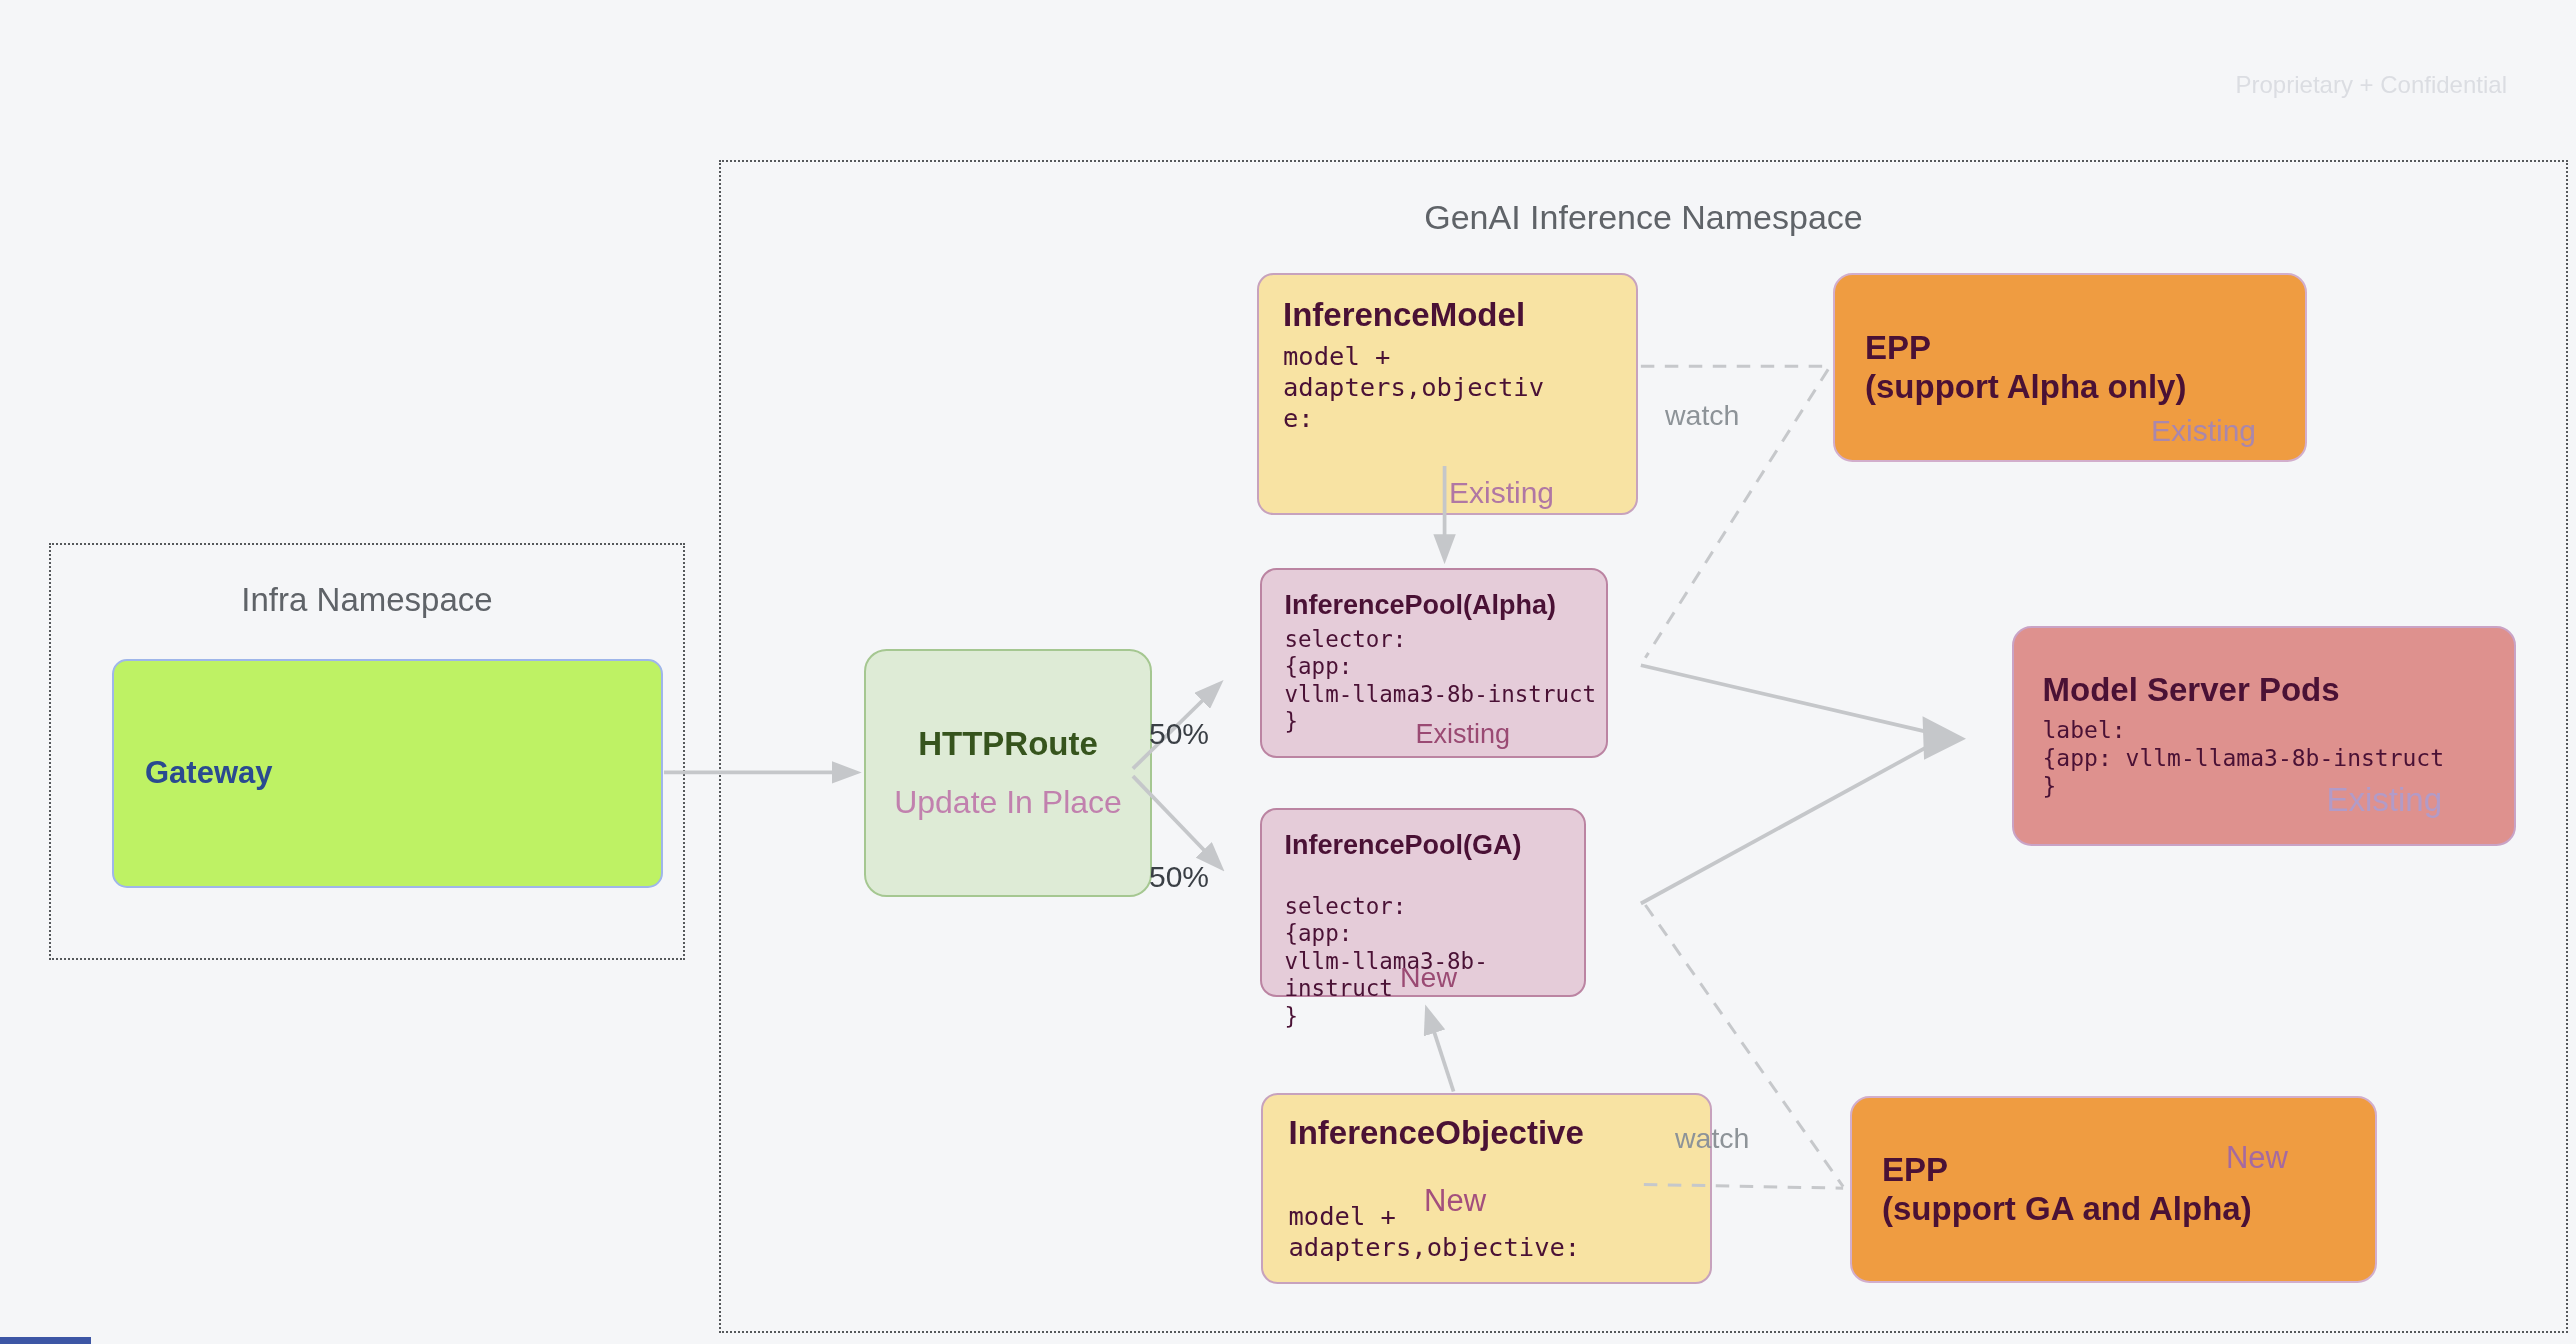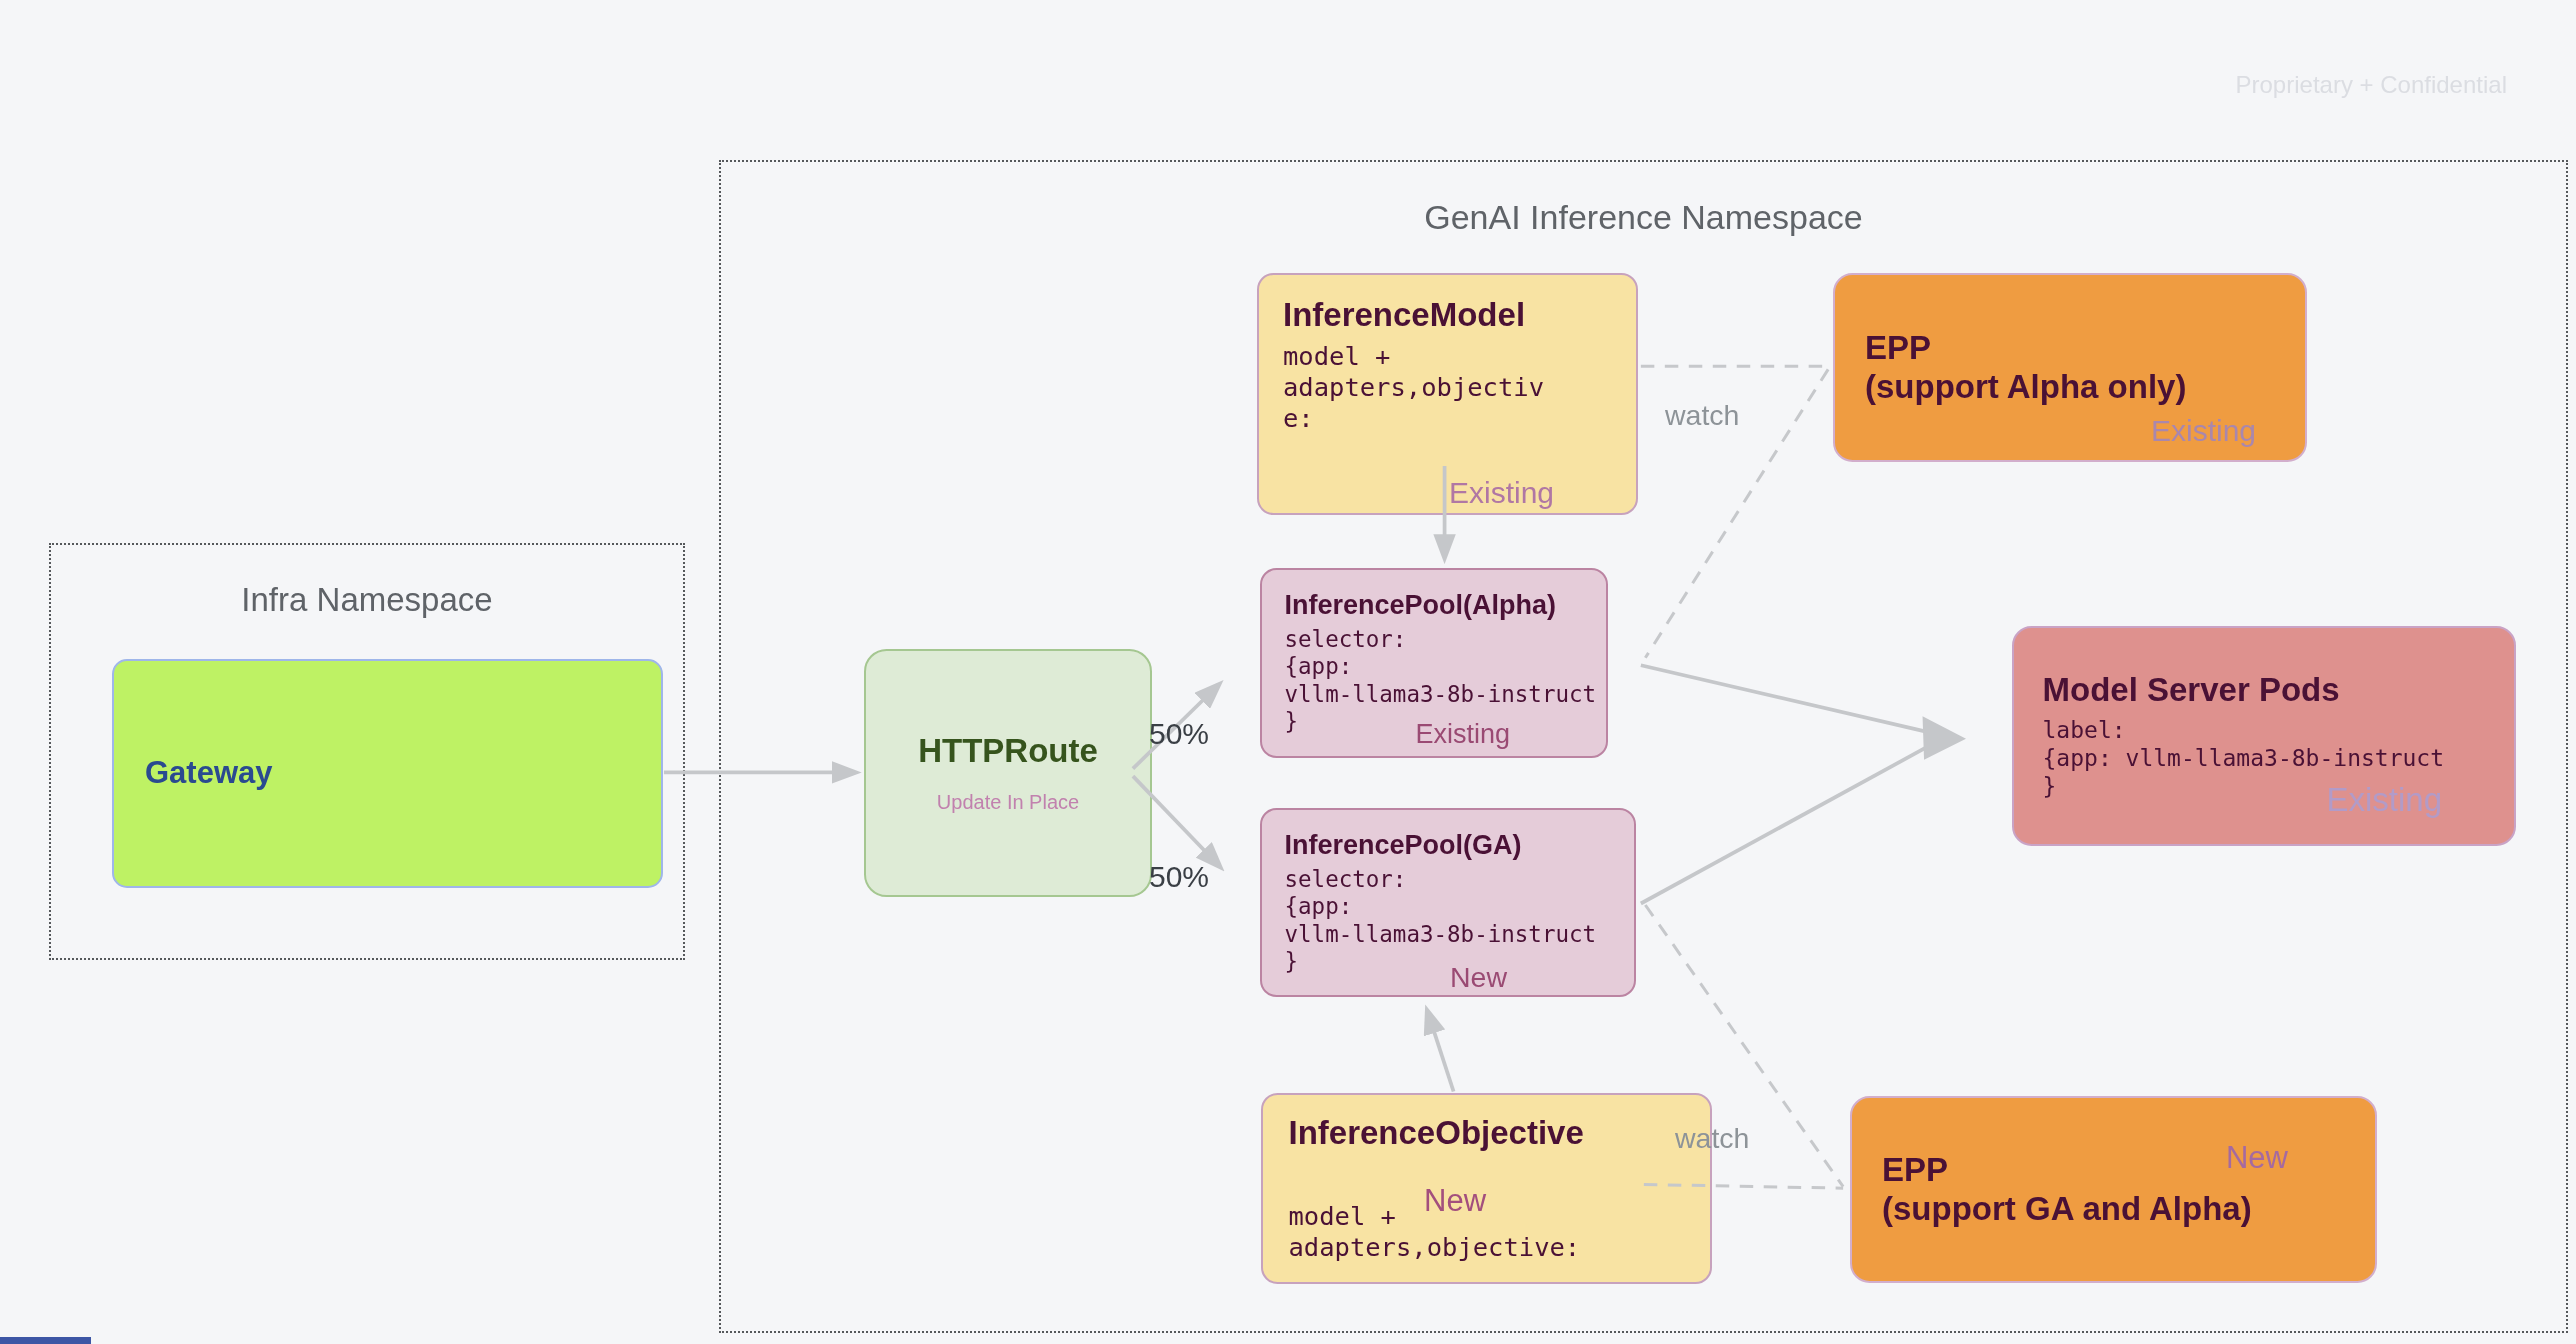--- a/index.html
+++ b/index.html
@@ -30,21 +30,21 @@
 
   
   #n-gateway{left:112px;top:659px;width:551px;height:229px;background:#bef264;
     border:2.2px solid #9FB6EA;border-radius:15px;justify-content:center;padding-left:31px;}
   #n-gateway .title{color:#2A4A90;font-size:31px;}
 
   
   #n-httproute{left:864px;top:649px;width:288px;height:248px;background:#DEEBD6;
     border:2.2px solid #A5C791;border-radius:22.5px;justify-content:center;align-items:center;gap:19.5px;}
   #n-httproute .title{color:#36541D;font-size:33px;}
-  #n-httproute .subtitle{color:#C181AE;font-size:20px;}
+  #n-httproute .subtitle{color:#C181AE;font-size:32px;}
 
   
   #n-inference-model{left:1257px;top:273px;width:381px;height:242px;background:#F8E3A3;
     border:2.2px solid #C7A2BD;border-radius:16.5px;padding:21px 0 0 24px;}
   #n-inference-model .title{font-size:33px;margin-bottom:6px;}
   #n-inference-model .code{font-size:25.5px;}
   #n-inference-model .badge{right:82px;bottom:3px;font-size:30px;color:#B077A4;}
 
   
   #n-epp-alpha{left:1833px;top:273px;width:474px;height:189px;background:#EF9C41;
@@ -53,22 +53,22 @@
   #n-epp-alpha .badge{right:49px;bottom:12px;font-size:30px;color:#A987AD;}
 
   
   #n-pool-alpha{left:1260px;top:568px;width:348px;height:190px;background:#E5CCD9;
     border:2.2px solid #BB84A2;border-radius:16.5px;padding:19.5px 0 0 22.5px;}
   #n-pool-alpha .title{font-size:27px;margin-bottom:4.5px;}
   #n-pool-alpha .code{font-size:22.5px;}
   #n-pool-alpha .badge{right:96px;bottom:6px;font-size:27px;color:#9A4A73;}
 
   
-  #n-pool-ga{left:1260px;top:808px;width:376px;height:189px;background:#E5CCD9;
-    border:2.2px solid #BB84A2;border-radius:16.5px;padding:19.5px 0 0 22.5px;}
+  #n-pool-ga{left:1260px;top:808px;width:326px;height:189px;background:#E5CCD9;
+    border:2.2px solid #BB84A2;border-radius:16.5px;padding:19.5px 0 0 22.5px;gap:27px;}
   #n-pool-ga .title{font-size:27px;margin-bottom:4.5px;}
   #n-pool-ga .code{font-size:22.5px;}
   #n-pool-ga .badge{right:127px;bottom:1.5px;font-size:28.5px;color:#9A4A73;}
 
   
   #n-pods{left:2012px;top:626px;width:504px;height:220px;background:#DE918E;
     border:2.2px solid #C9A3C6;border-radius:19.5px;justify-content:center;padding-left:28.5px;}
   #n-pods .title{font-size:33px;margin-bottom:6px;}
   #n-pods .code{font-size:23px;}
   #n-pods .badge{right:72px;bottom:25.5px;font-size:33px;color:#B29BC8;}

